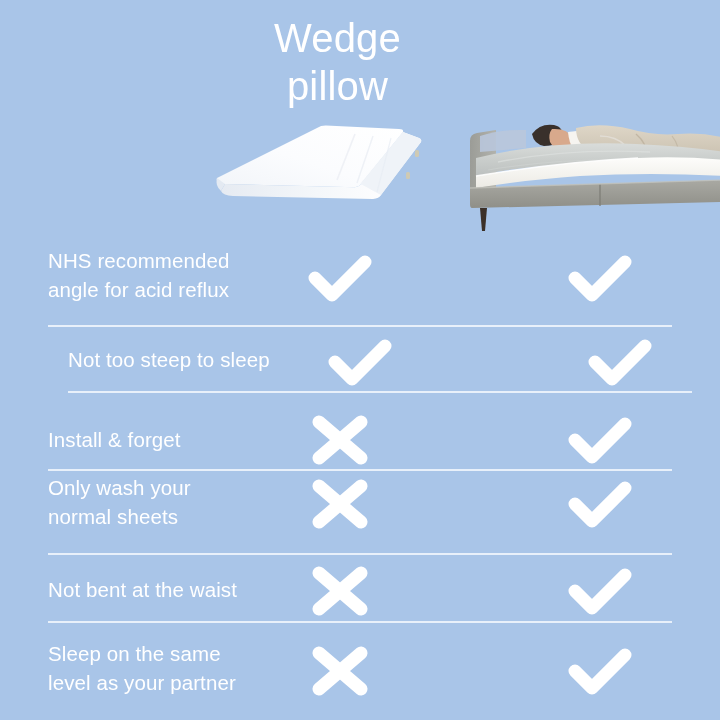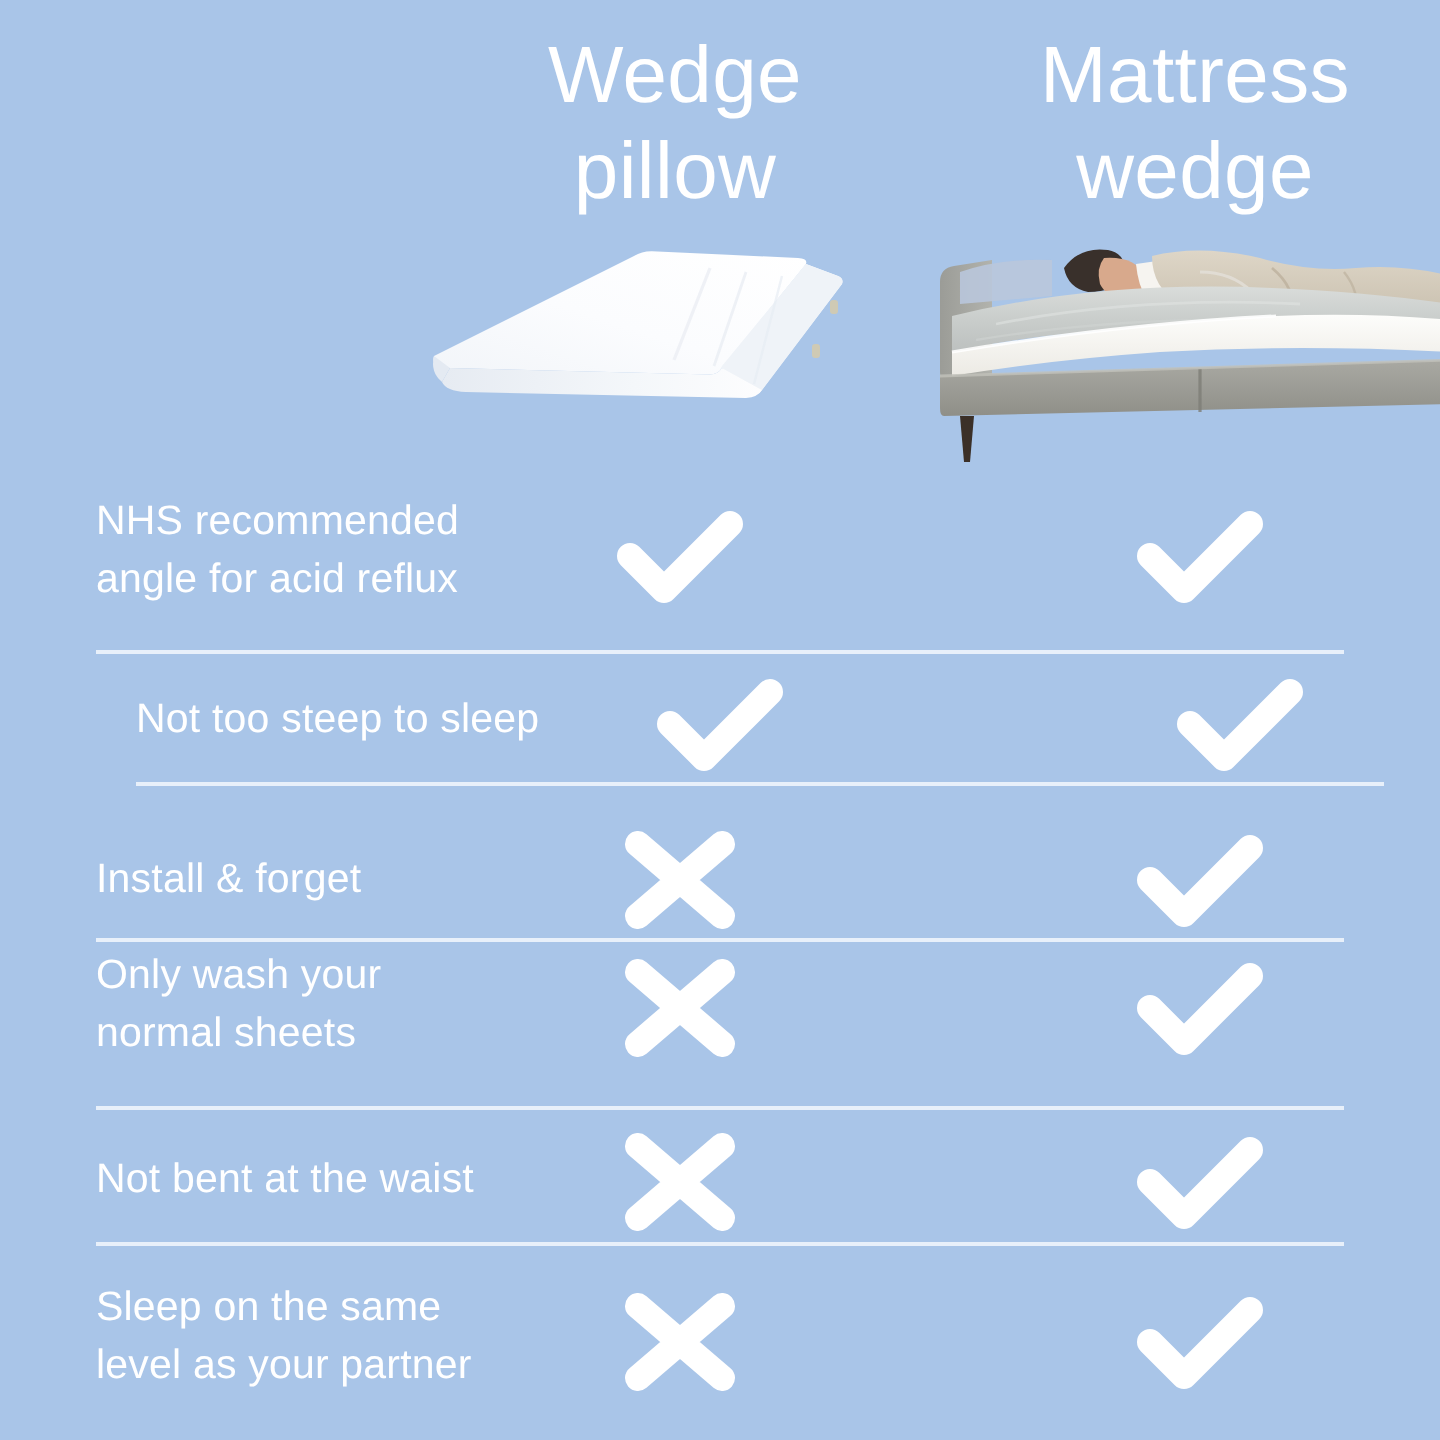--- a/index.html
+++ b/index.html
@@ -115,22 +115,20 @@
 </head>
 <body>
 
 <div id="page">
 
   <div class="header">
 
     <div class="col-title c1">Wedge
 pillow</div>
 
-    <div class="col-title c2">Mattress
-wedge</div>
 
     <div class="wedge-img">
       <svg viewBox="0 0 235 110" xmlns="http://www.w3.org/2000/svg">
         <defs>
           <linearGradient id="wtop" x1="0" y1="1" x2="1" y2="0">
             <stop offset="0%" stop-color="#f2f5f9"></stop>
             <stop offset="45%" stop-color="#fbfcfe"></stop>
             <stop offset="100%" stop-color="#ffffff"></stop>
           </linearGradient>
           <linearGradient id="wfront" x1="0" y1="0" x2="1" y2="0">

